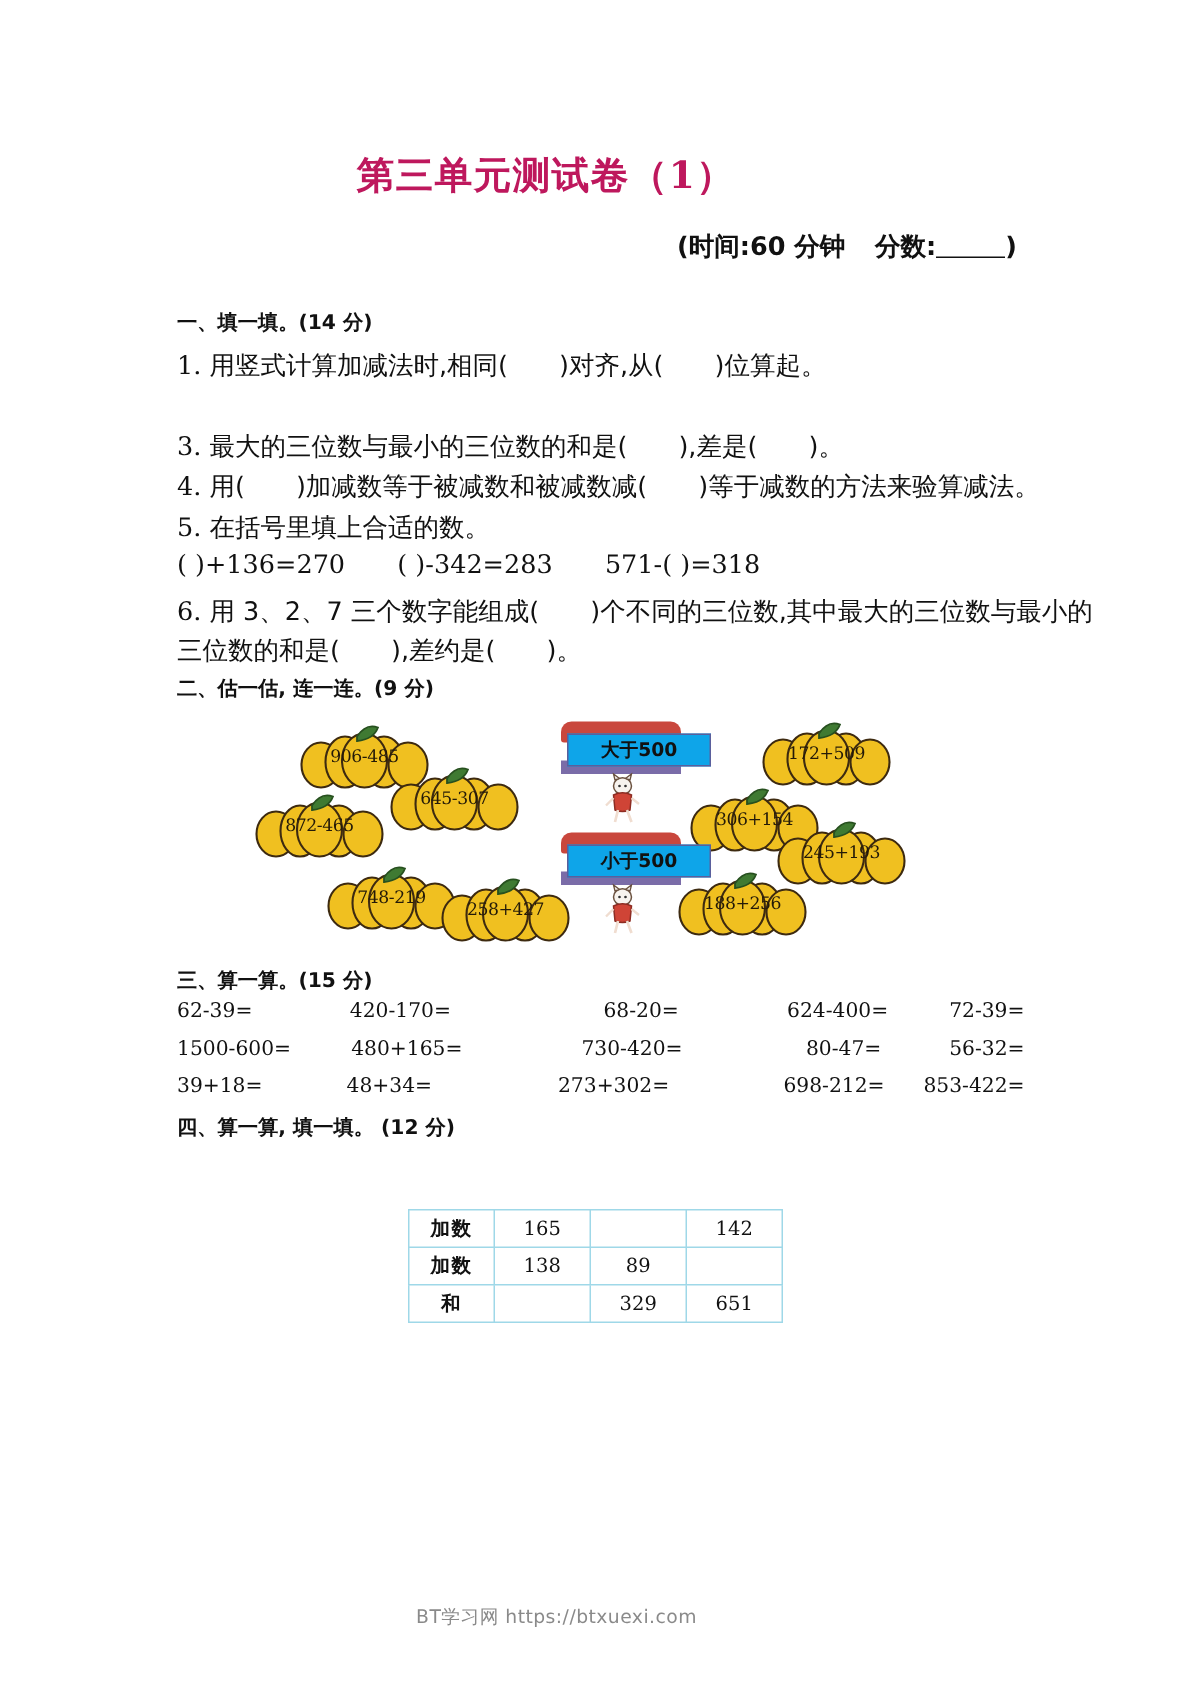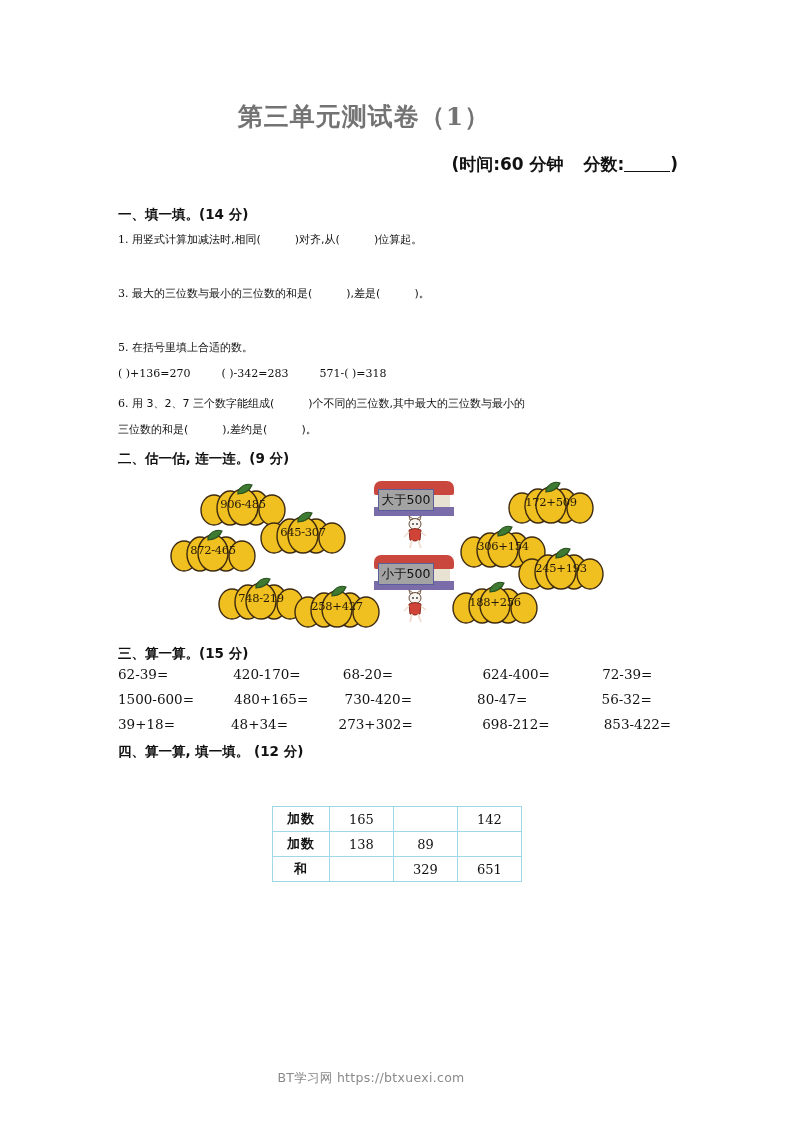--- a/index.html
+++ b/index.html
@@ -24,21 +24,21 @@
   .title {
     position: absolute;
     left: 0;
     top: 100px;
     width: 728px;
     text-align: center;
     font-family: "DejaVu Serif", "Liberation Serif", serif;
     font-size: 25px;
     font-weight: bold;
     letter-spacing: 1px;
-    color: #737373;
+    color: #be185d;
   }
   .subtitle {
     position: absolute;
     right: 115px;
     top: 153px;
     font-size: 17px;
     font-weight: bold;
     color: #111;
     white-space: nowrap;
   }
@@ -54,21 +54,21 @@
     position: absolute;
     left: 118px;
     font-size: 13.5px;
     font-weight: bold;
     color: #111;
     white-space: nowrap;
   }
   .qline {
     position: absolute;
     left: 118px;
-    font-size: 11px;
+    font-size: 17px;
     color: #111;
     white-space: nowrap;
   }
   .num {
     font-family: "DejaVu Serif", "Liberation Serif", serif;
   }
   .paren {
     display: inline-block;
     min-width: 34px;
     text-align: center;
@@ -103,30 +103,30 @@
   }
   .signpost {
     position: absolute;
     width: 84px;
     height: 72px;
   }
   .sign-board {
     position: absolute;
     left: 6px;
     top: 10px;
-    width: 56px;
+    width: 96px;
     height: 22px;
-    background: #a3a3a3;
+    background: #0ea5e9;
     border: 1.5px solid #5a5f9c;
     box-sizing: border-box;
     display: flex;
     align-items: center;
     justify-content: center;
     font-size: 12.5px;
-    font-weight: normal;
+    font-weight: bold;
     color: #111;
     z-index: 3;
   }
   .sign-roof {
     position: absolute;
     left: 2px;
     top: 2px;
     width: 80px;
     height: 14px;
     background: #c9473d;
@@ -177,21 +177,21 @@
     font-family: "DejaVu Serif", "Liberation Serif", serif;
     font-size: 13.5px;
     color: #111;
     white-space: nowrap;
   }
   .c0 { width: 124px; }
   .c1 { width: 118px; }
   .c2 { width: 118px; }
   .c3 { width: 118px; }
   .c4 { width: 87px; }
-  .ta-r { text-align: left; }
+  .ta-r { text-align: right; }
 
   
   .addtable {
     position: absolute;
     left: 272px;
     top: 806px;
     border-collapse: collapse;
   }
   .addtable td {
     border: 1px solid #9fd8e8;
@@ -242,20 +242,24 @@
     <span class="num">1.</span>
     <span>用竖式计算加减法时,相同(</span><span class="paren"></span><span>)对齐,从(</span><span class="paren"></span><span>)位算起。</span>
   </div>
 
 
   <div class="qline" style="top:286px;">
     <span class="num">3.</span>
     <span>最大的三位数与最小的三位数的和是(</span><span class="paren"></span><span>),差是(</span><span class="paren"></span><span>)。</span>
   </div>
 
+  <div class="qline" style="top:313px;">
+    <span class="num">4.</span>
+    <span>用(</span><span class="paren"></span><span>)加减数等于被减数和被减数减(</span><span class="paren"></span><span>)等于减数的方法来验算减法。</span>
+  </div>
 
   <div class="qline" style="top:340px;">
     <span class="num">5.</span>
     <span>在括号里填上合适的数。</span>
   </div>
 
   <div class="qline num" style="top:367px;">
     <span>(        )+136=270</span>
     <span style="display:inline-block;width:24px"></span>
     <span>(        )-342=283</span>

